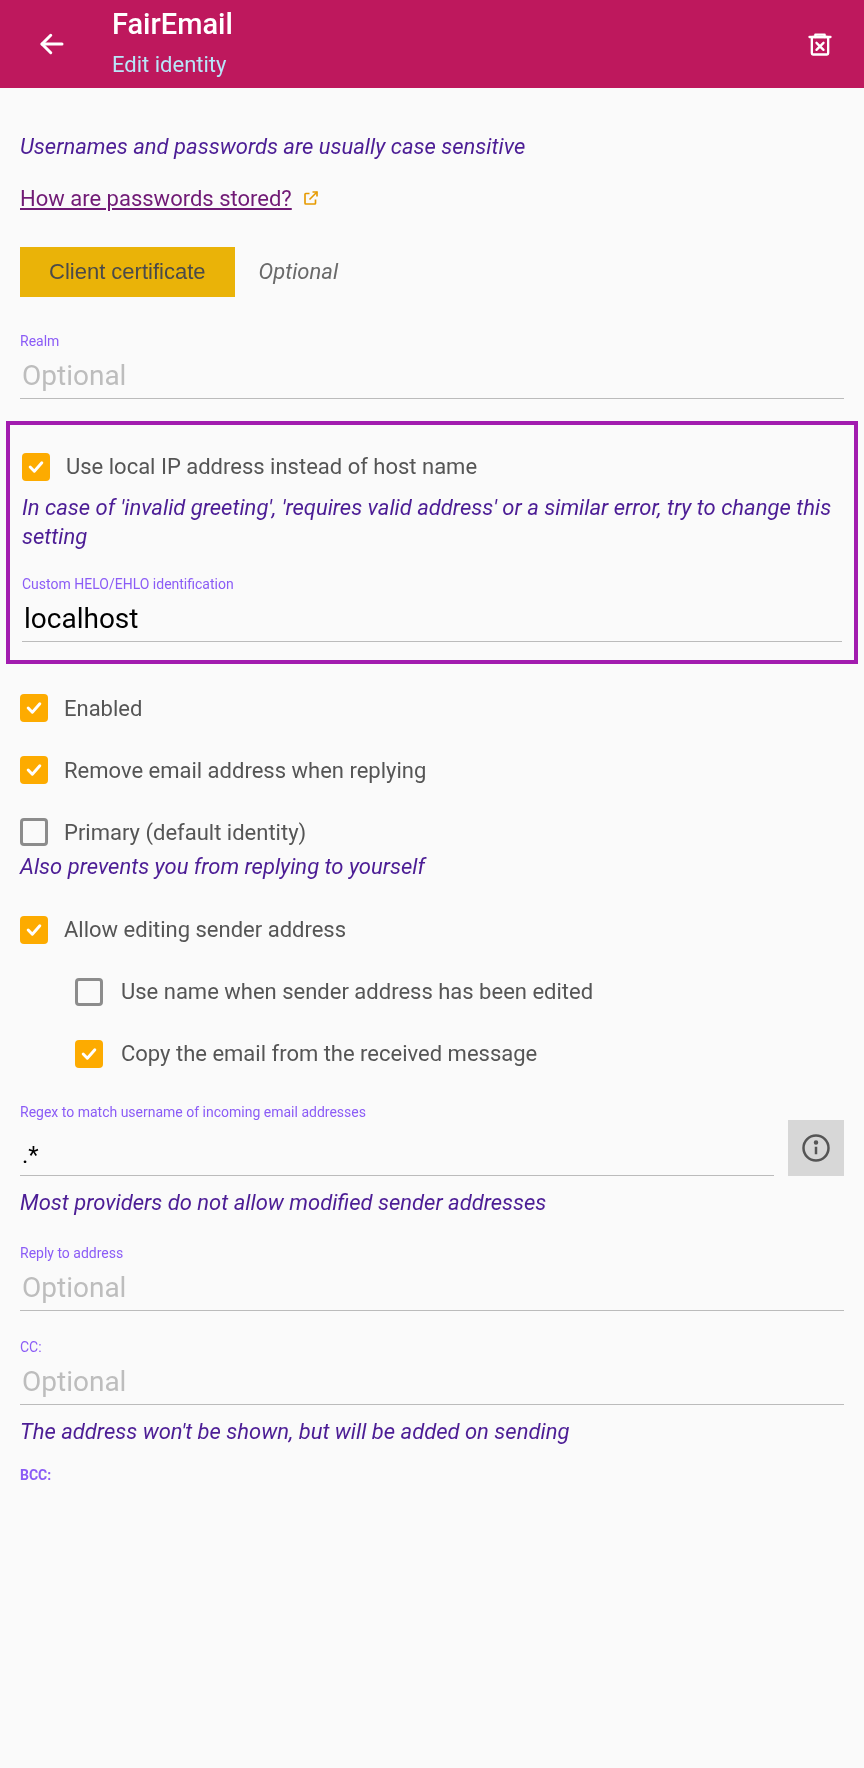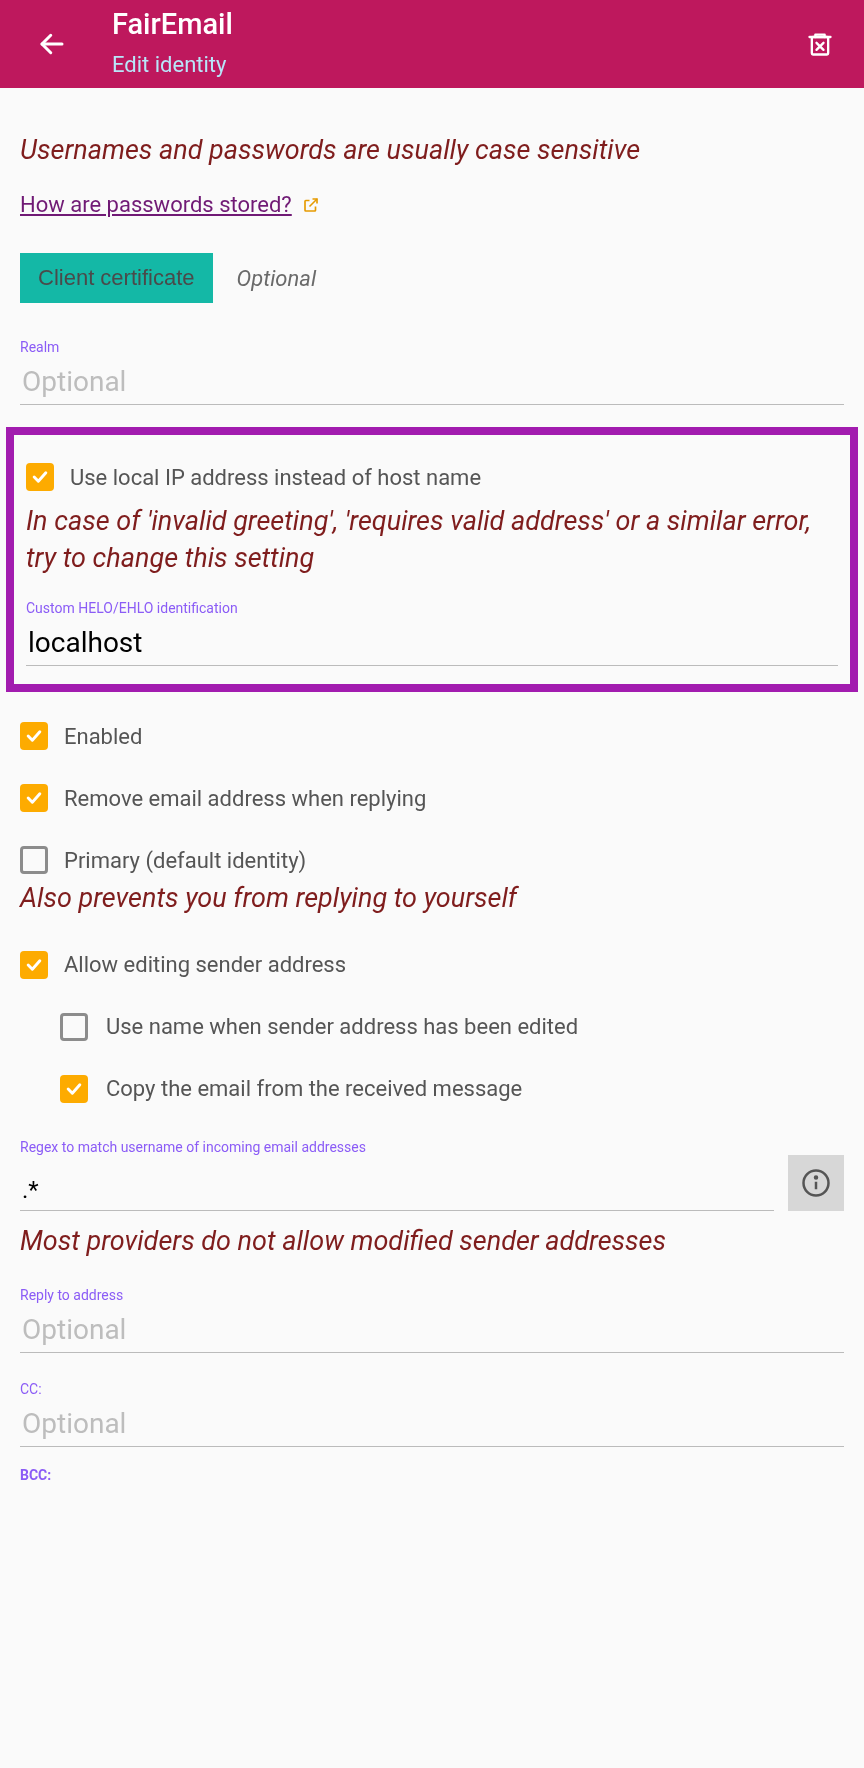--- a/index.html
+++ b/index.html
@@ -40,45 +40,45 @@
   .appbar .trash-btn {
     display: flex;
     align-items: center;
     justify-content: center;
     width: 48px;
     height: 48px;
   }
   .content { padding: 20px 20px 10px 20px; }
   .note-italic {
     font-style: italic;
-    font-size: 27px;
-    color: #7f1d1d;
+    font-size: 22px;
+    color: #4c1d95;
     line-height: 1.35;
   }
   .link {
     color: #701a75;
     text-decoration: underline;
     font-size: 22px;
     display: inline-flex;
     align-items: center;
     gap: 10px;
     margin-top: 24px;
   }
   .link .ext-icon { display:inline-flex; }
   .row-btn-optional {
     display: flex;
     align-items: center;
     gap: 24px;
     margin-top: 36px;
   }
   .gray-btn {
-    background: #14b8a6;
+    background: #eab308;
     color: #4a4a4a;
     font-size: 22px;
-    padding: 12px 18px;
+    padding: 12px 29px;
     border: none;
   }
   .optional-label {
     font-style: italic;
     font-size: 22px;
     color: #6a6a6a;
   }
   .field-label {
     font-size: 14px;
     color: #8b5cf6;
@@ -90,21 +90,21 @@
     border-bottom: 1px solid #bbb;
     background: transparent;
     font-size: 28px;
     padding: 10px 0 6px 2px;
     color: #222;
     outline: none;
     font-family: inherit;
   }
   .text-input::placeholder { color: #bdbdbd; }
   .red-box {
-    border: 8px solid #a21caf;
+    border: 4px solid #a21caf;
     margin: 22px -14px 0 -14px;
     padding: 18px 12px 18px 12px;
   }
   .checkbox-row {
     display: flex;
     align-items: center;
     gap: 16px;
     margin-top: 10px;
   }
   .checkbox {
@@ -123,21 +123,21 @@
     border: 3px solid #8c8c8c;
     width: 28px;
     height: 28px;
   }
   .checkbox svg { display:block; }
   .checkbox-label {
     font-size: 22px;
     color: #555;
   }
   .section-spacing { margin-top: 30px; }
-  .indent { margin-left: 40px; gap: 18px; }
+  .indent { margin-left: 55px; gap: 18px; }
   .regex-row {
     display: flex;
     align-items: flex-end;
     gap: 14px;
   }
   .regex-row .text-input { flex: 1; font-size: 24px; }
   .info-btn {
     width: 56px;
     height: 56px;
     background: #d7d7d7;
@@ -270,16 +270,17 @@
         </svg>
     </div>
   </div>
   <div class="note-italic mt-sm">Most providers do not allow modified sender addresses</div>
 
   <div class="field-label" style="margin-top:28px;">Reply to address</div>
   <input type="text" class="text-input" placeholder="Optional" style="">
 
   <div class="field-label" style="margin-top:28px;">CC:</div>
   <input type="text" class="text-input" placeholder="Optional" style="">
+  <div class="note-italic mt-sm">The address won't be shown, but will be added on sending</div>
 
   <div class="field-label" style="margin-top:20px;font-weight:bold;">BCC:</div>
 
 </div>
 
 </body></html>

